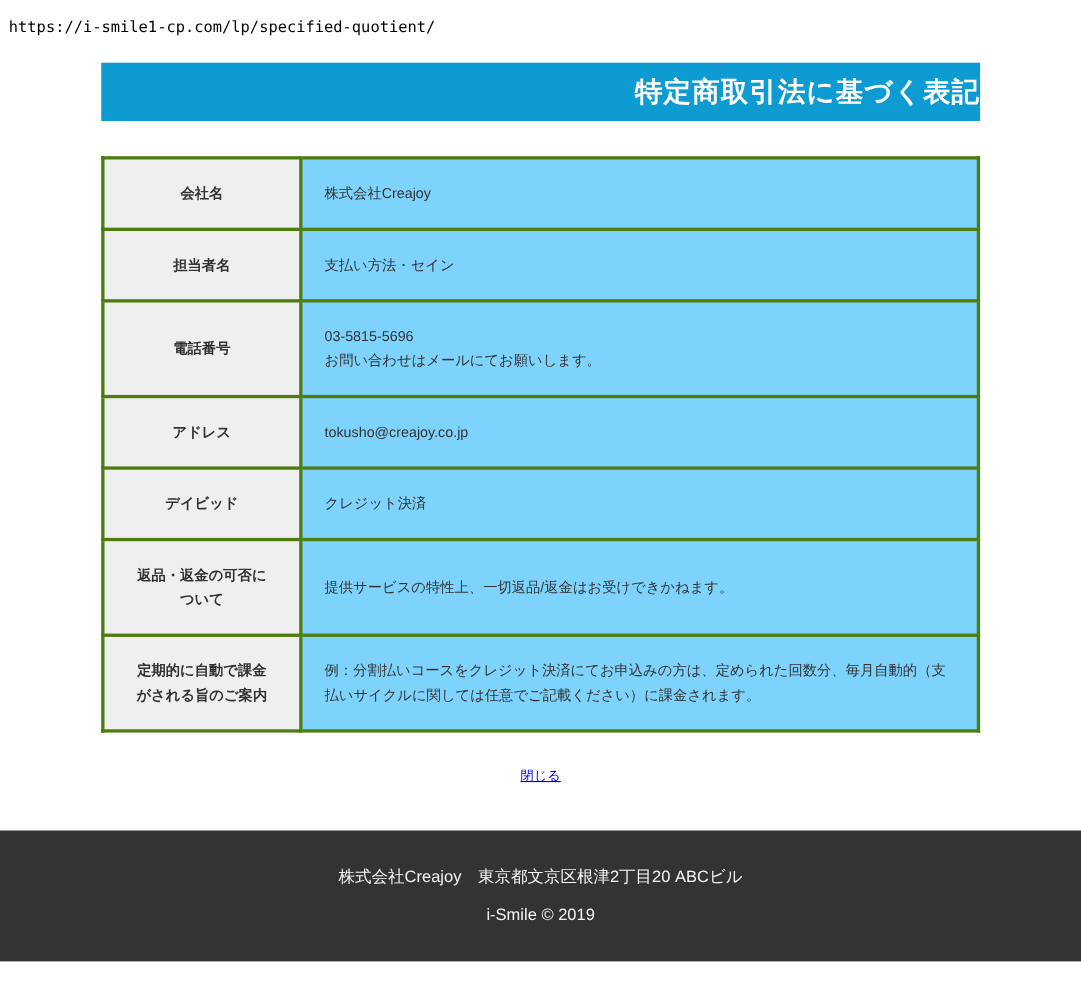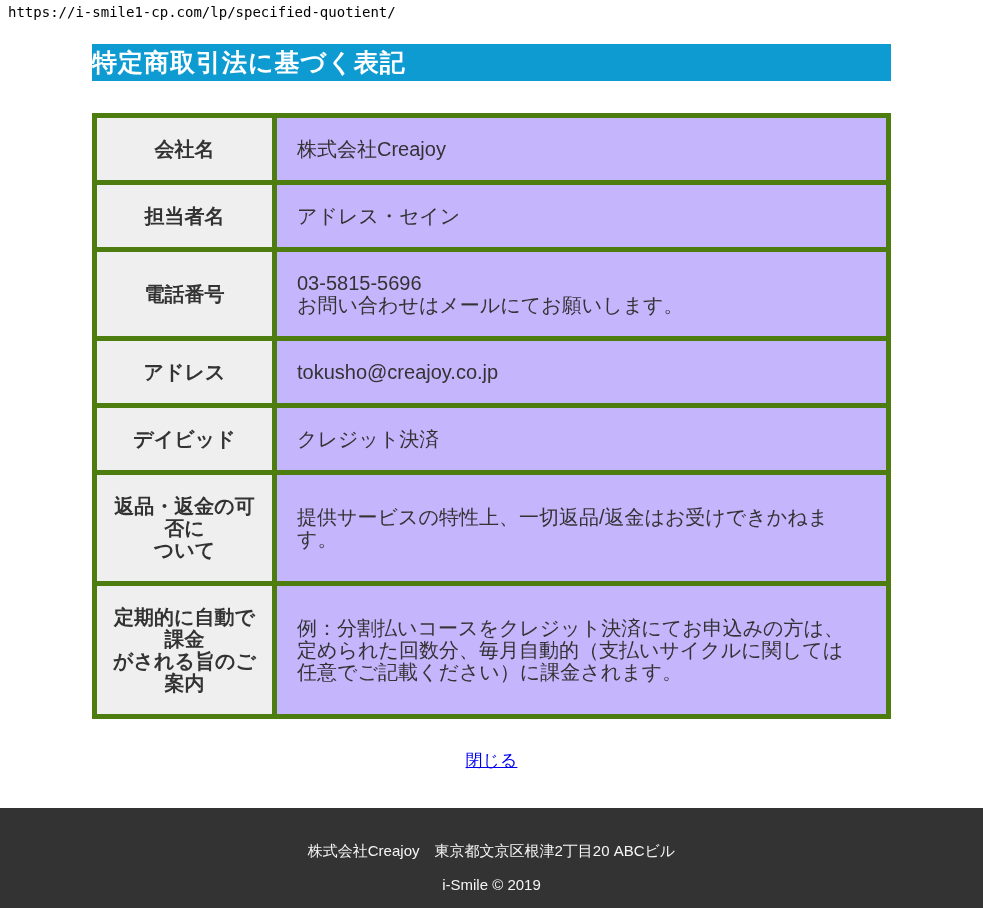--- a/index.html
+++ b/index.html
@@ -13,82 +13,83 @@
 
   
   .url-bar {
     padding: 4px 0 0 8px;
     height: 18px;
     font-family: "DejaVu Sans Mono", "Liberation Mono", monospace;
     font-size: 14px;
     color: #000000;
     letter-spacing: 0px;
     white-space: nowrap;
+    margin-top: 13px;
   }
 
   .container {
     width: 799px;
     margin: 0 auto;
   }
 
   
   .title-bar {
     margin-top: 26px;
-    height: 37px;
+    height: 53px;
     background: #0d9bd2;
     display: flex;
     align-items: center;
-    justify-content: flex-start;
+    justify-content: flex-end;
   }
   .title-bar h1 {
     color: #ffffff;
     font-size: 25px;
     font-weight: 700;
     letter-spacing: 1px;
   }
 
   
   table.info-table {
     margin-top: 32px;
     width: 799px;
     border-collapse: collapse;
     table-layout: fixed;
   }
   table.info-table td {
-    border: 5px solid #4d7c0f;
-    font-size: 20px;
+    border: 3px solid #4d7c0f;
+    font-size: 13px;
     vertical-align: middle;
   }
   td.cell-label {
     width: 180px;
     background: #efefef;
     font-weight: 700;
     text-align: center;
     line-height: 22px;
     white-space: pre-line;
     padding: 20px 8px;
     color: #333333;
   }
   td.cell-value {
-    background: #c4b5fd;
+    background: #7dd3fc;
     padding: 20px 24px 20px 20px;
     line-height: 22px;
     white-space: pre-line;
     color: #333333;
   }
 
   
   .close-wrap {
     margin-top: 30px;
     height: 26px;
     text-align: center;
   }
   .close-wrap a {
     color: #0000ee;
-    font-size: 17px;
+    font-size: 12px;
     text-decoration: underline;
     cursor: pointer;
   }
 
   
   footer.site-footer {
     margin-top: 33px;
     height: 119px;
     background: #333333;
     color: #f5f5f5;
@@ -113,21 +114,21 @@
   </div>
 
   <table class="info-table">
     <tbody>
       <tr>
         <td class="cell-label">会社名</td>
         <td class="cell-value">株式会社Creajoy</td>
       </tr>
       <tr>
         <td class="cell-label">担当者名</td>
-        <td class="cell-value">アドレス・セイン</td>
+        <td class="cell-value">支払い方法・セイン</td>
       </tr>
       <tr>
         <td class="cell-label">電話番号</td>
         <td class="cell-value">03-5815-5696
 お問い合わせはメールにてお願いします。</td>
       </tr>
       <tr>
         <td class="cell-label">アドレス</td>
         <td class="cell-value">tokusho@creajoy.co.jp</td>
       </tr>

